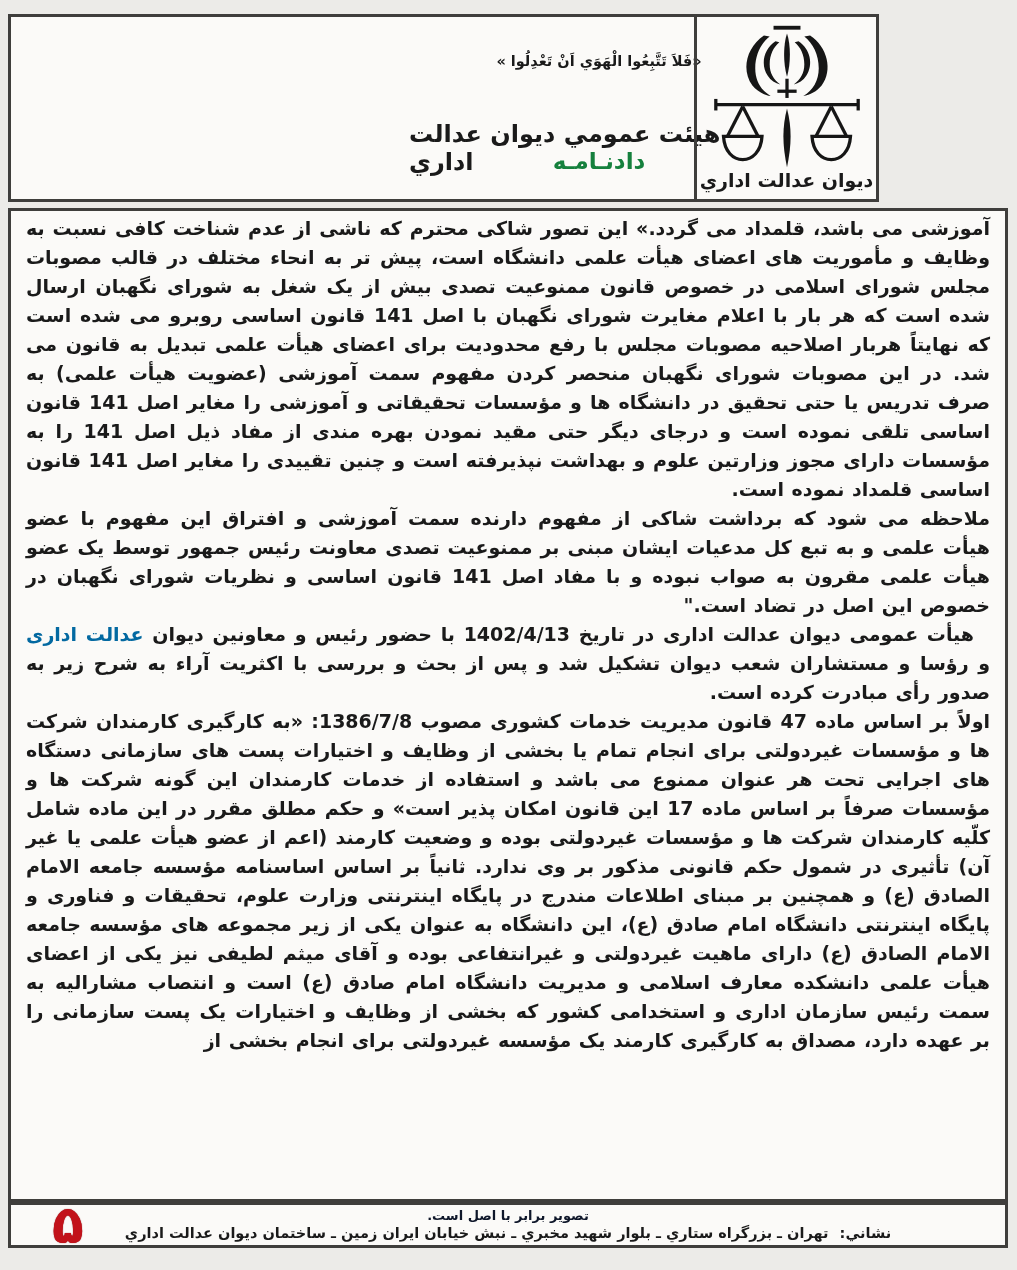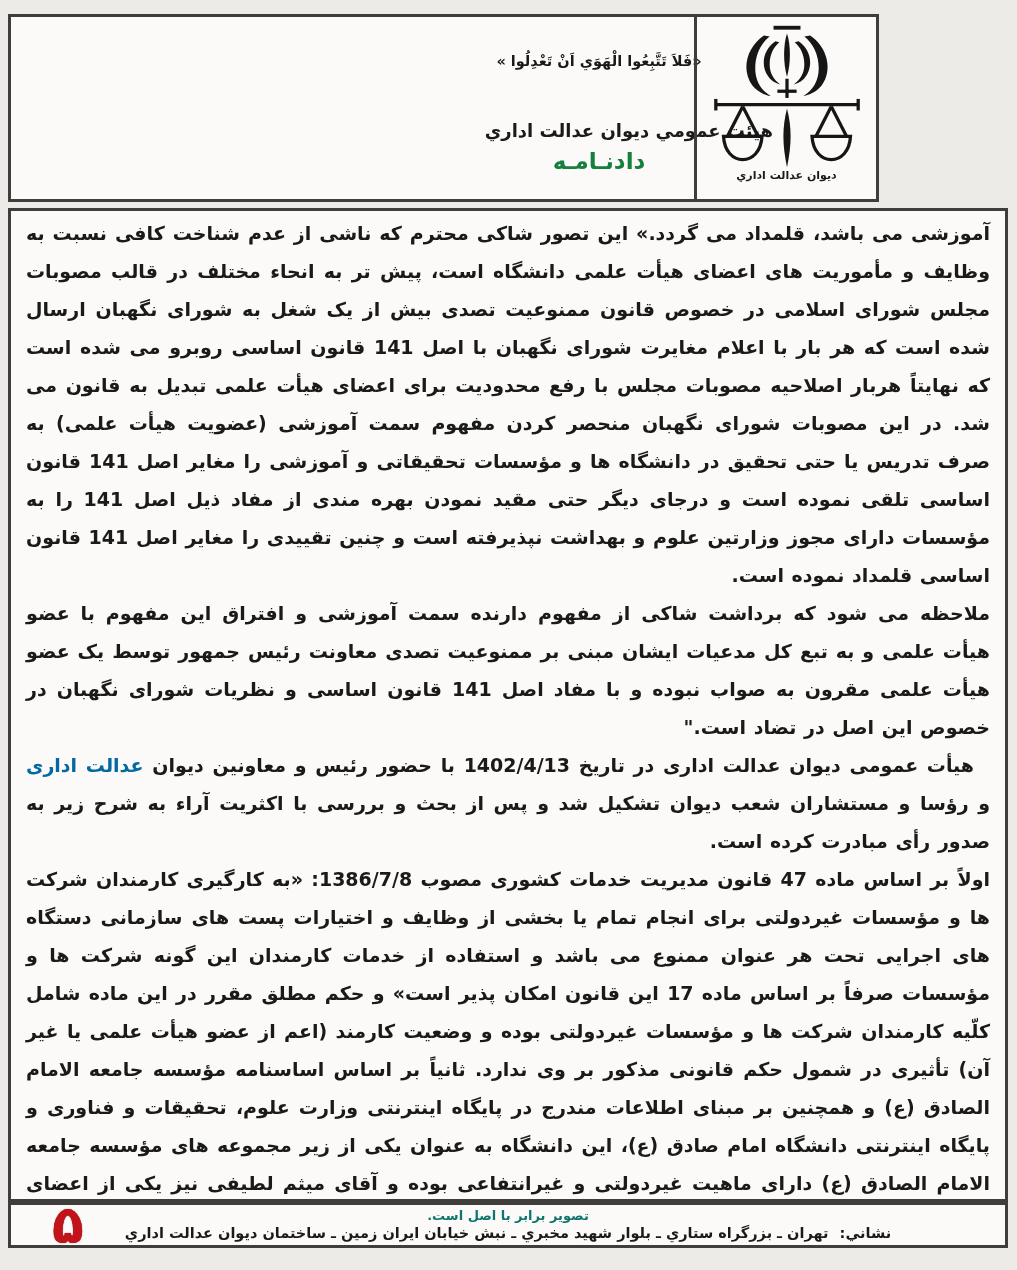--- a/index.html
+++ b/index.html
@@ -11,62 +11,62 @@
   }
   .box{position:absolute;background:#fbfaf8;border:3px solid #3f3e3c;box-sizing:border-box;}
   
   .header-box{left:8px;top:14px;width:871px;height:188px;}
   .logo-box{
     position:absolute;right:0;top:0;height:100%;width:182px;
     border-left:3px solid #3f3e3c;box-sizing:border-box;
     display:flex;flex-direction:column;align-items:center;justify-content:flex-start;
     padding-top:4px;
   }
-  .logo-caption{font-weight:bold;font-size:11px;margin-top:-4px;direction:rtl;text-align:right;}
+  .logo-caption{font-weight:bold;font-size:19px;margin-top:-4px;direction:rtl;text-align:right;}
   .verse{
     position:absolute;left:418px;top:36px;width:340px;text-align:center;
     font-size:14.5px;font-weight:bold;direction:rtl;
   }
   .org-title{
-    position:absolute;left:422px;top:103px;width:340px;text-align:right;
-    font-size:18px;font-weight:bold;direction:rtl;
+    position:absolute;left:398px;top:103px;width:340px;text-align:left;
+    font-size:24px;font-weight:bold;direction:rtl;
   }
   .doc-title{
     position:absolute;left:418px;top:131px;width:340px;text-align:center;
     font-size:23px;font-weight:bold;direction:rtl;
   }
   .info-block{
     position:absolute;left:80px;top:46px;width:278px;
     direction:rtl;text-align:right;font-size:15.5px;font-weight:bold;
   }
   .info-row{margin-bottom:5px;white-space:nowrap;}
   .info-row.gap{margin-top:17px;}
   
   .body-box{
     left:8px;top:208px;width:1000px;height:994px;
     direction:rtl;padding:3px 15px 0 15px;overflow:hidden;
   }
   .body-box p{
-    margin:0;text-align:justify;font-size:19px;font-weight:bold;line-height:38px;
+    margin:0;text-align:justify;font-size:19px;font-weight:bold;line-height:29px;
     word-spacing:1px;
   }
   .p1{margin-bottom:19px;}
   .p2{margin-bottom:26px;}
   .p3{margin-bottom:9px;text-indent:16px;}
   .red-tint{color:#0369a1;}
   .ruling-heading{
     text-align:center !important;font-size:20px;font-weight:bold;
     margin:2px 0 15px 0 !important;line-height:33px;
   }
   
   .footer-box{
     left:8px;top:1202px;width:1000px;height:46px;
     text-align:center;direction:rtl;
   }
-  .cert-line{color:#0f766e;font-weight:bold;font-size:13px;margin-top:3px;}
+  .cert-line{color:#0f172a;font-weight:bold;font-size:13px;margin-top:3px;}
   .address-line{font-weight:bold;font-size:14.5px;margin-top:2px;}
   .address-label{margin-left:6px;margin-top:16px;}
   .page-number{
     position:absolute;left:52px;top:1198px;z-index:5;
     color:#c2121a;font-size:52px;font-weight:bold;line-height:1.05;
     text-shadow:0 0 1px #7d0d10;
   }
   .emblem{display:block;}
 </style>
 </head>

